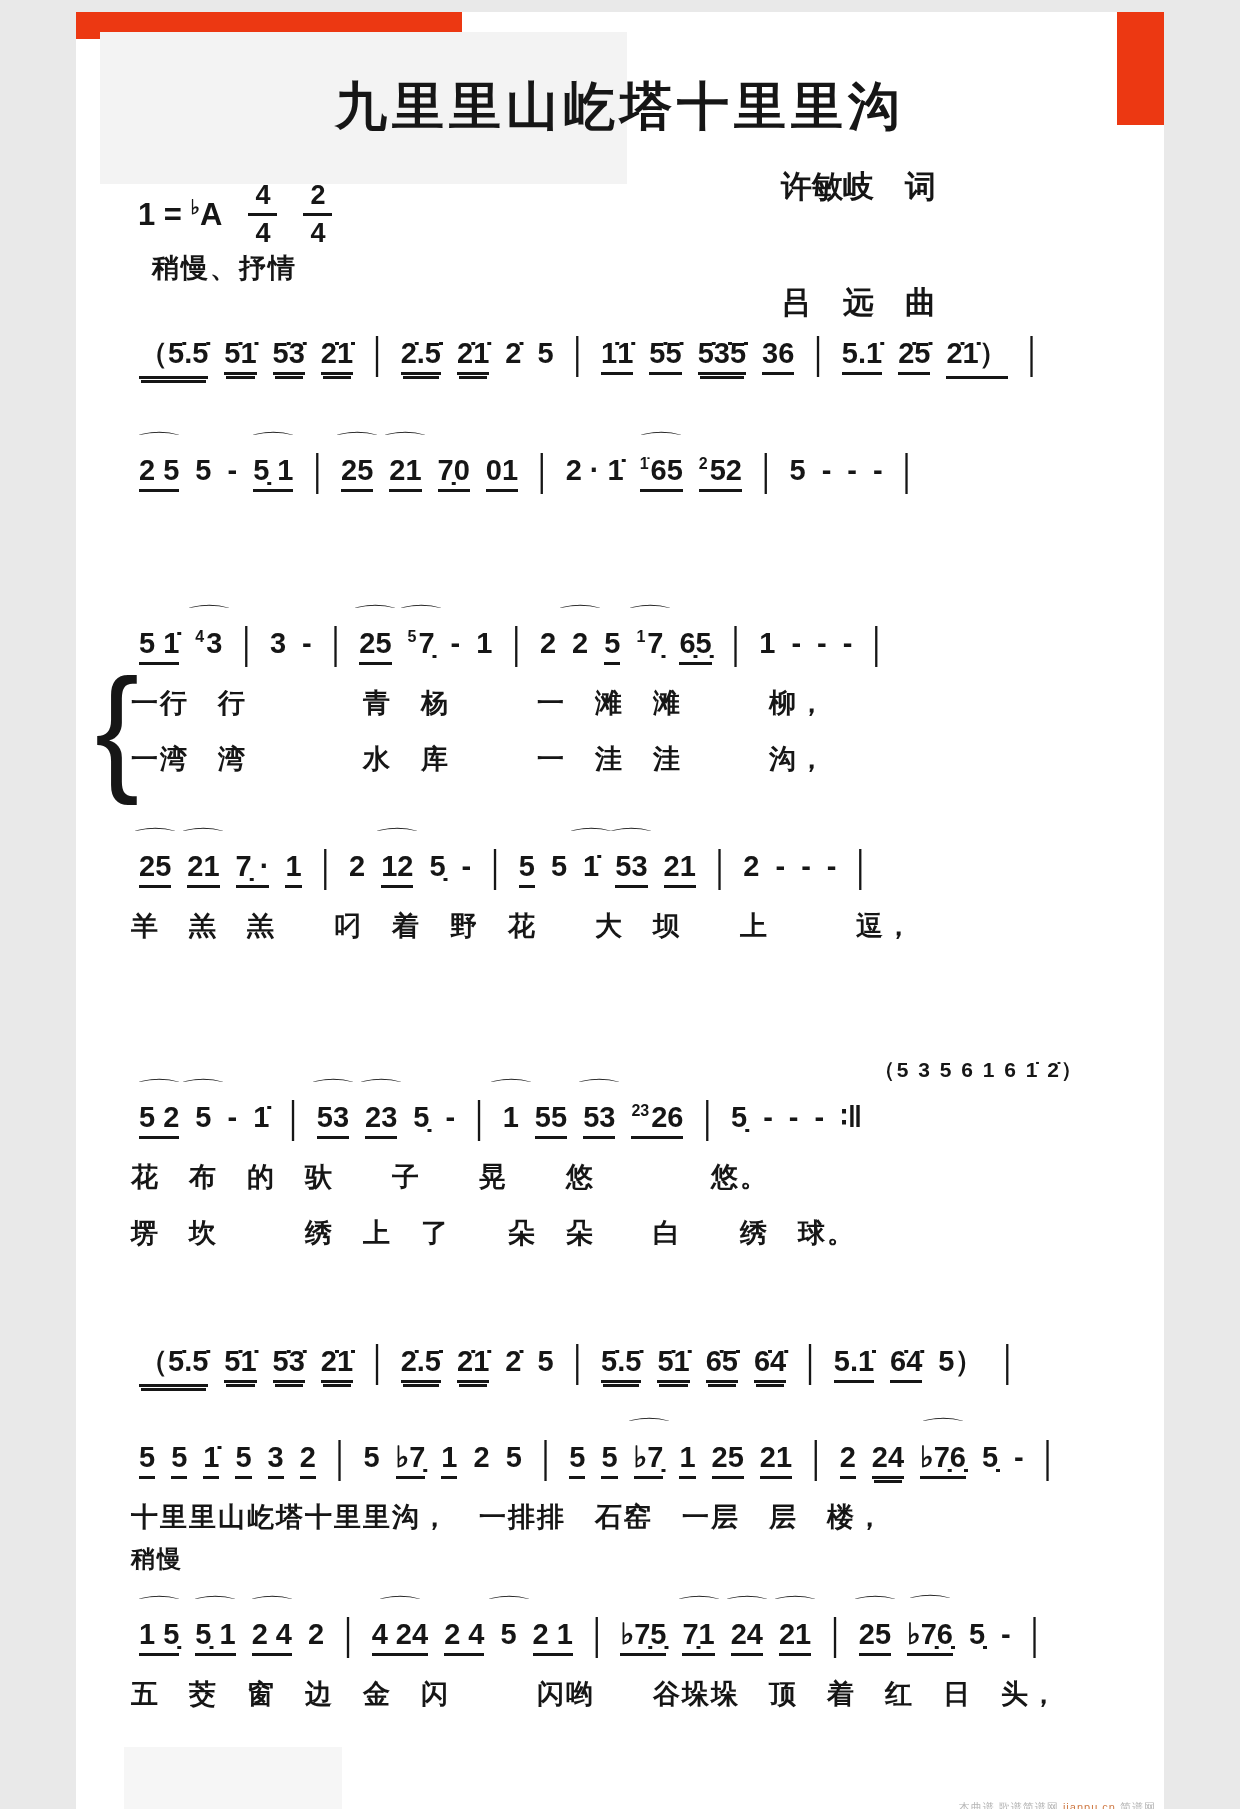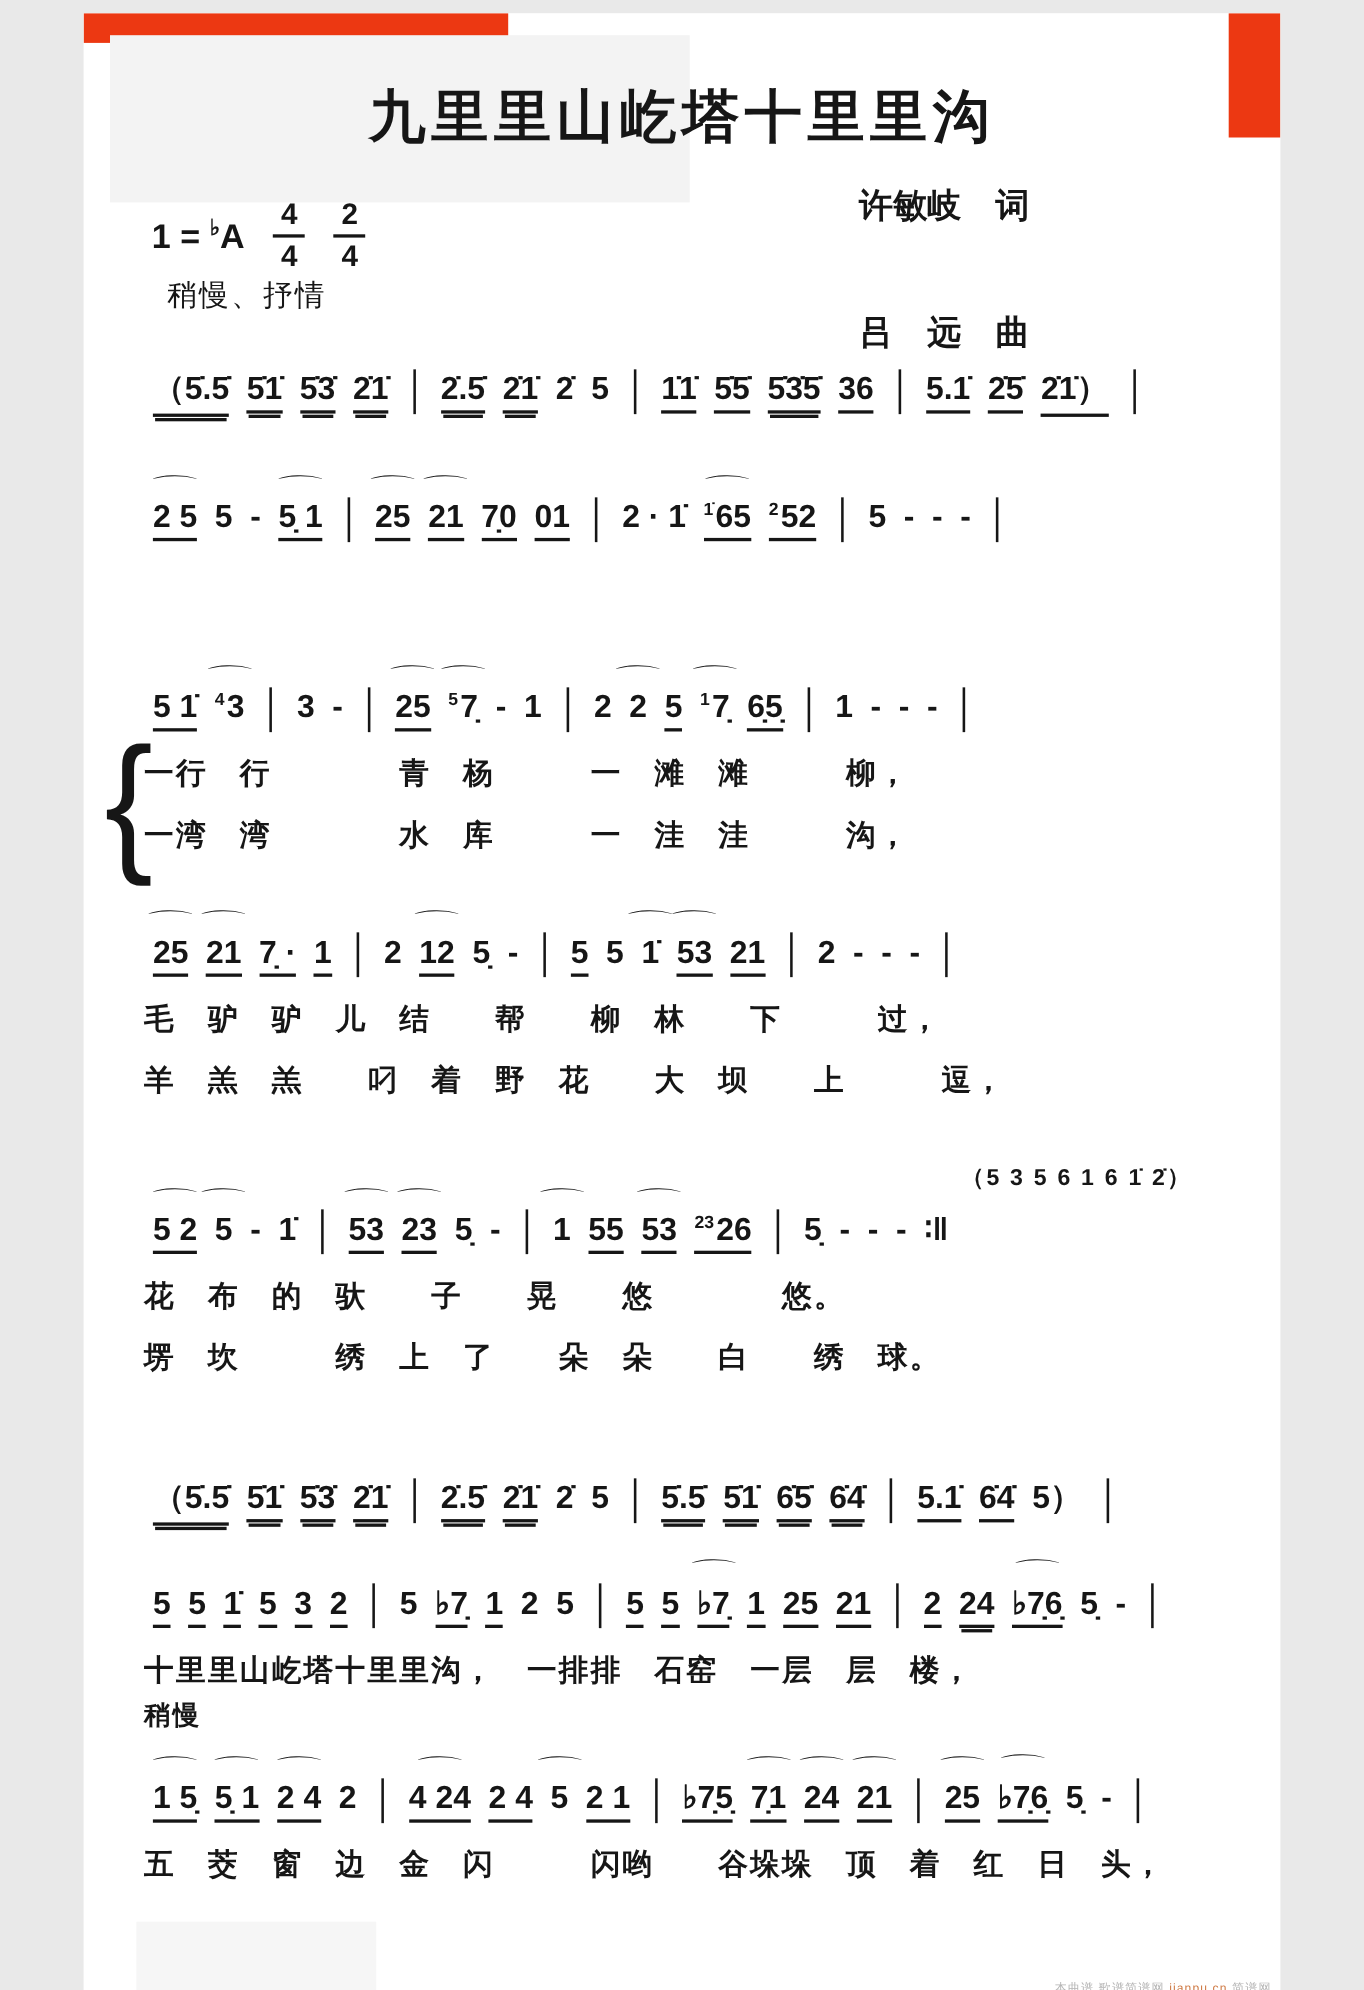--- a/index.html
+++ b/index.html
@@ -13,21 +13,21 @@
          font-size:52px;font-weight:900;letter-spacing:5px;}
   .credits{position:absolute;right:228px;top:146px;font-size:31px;font-weight:700;
            line-height:58px;text-align:left;white-space:pre;}
   .keysig{position:absolute;left:62px;top:170px;display:flex;align-items:center;gap:26px;
           font-size:31px;font-weight:700;justify-content:space-between;}
   .keysig sup{font-size:20px;}
   .frac{display:inline-flex;flex-direction:column;align-items:center;font-size:27px;
         font-weight:700;line-height:1;}
   .frac .num{border-bottom:3px solid #161616;padding:0 7px 4px;}
   .frac .den{padding-top:4px;}
-  .tempo{position:absolute;left:76px;top:238px;font-size:27px;font-weight:400;letter-spacing:2px;}
+  .tempo{position:absolute;left:76px;top:238px;font-size:27px;font-weight:700;letter-spacing:2px;}
   .score{position:absolute;left:0;top:0;width:100%;height:100%;}
   .system{position:absolute;left:55px;right:38px;}
   .mline{padding-top:30px;white-space:nowrap;font-size:29px;font-weight:700;}
   .tok{display:inline-block;position:relative;margin:0 8px;text-align:center;}
   .tok.bar{margin:0 12px;font-weight:400;transform:scaleY(1.5);}
   .u1,.u2{border-bottom:3px solid #161616;padding-bottom:2px;}
   .u2::after{content:"";position:absolute;left:2px;right:2px;bottom:-7px;height:3px;background:#161616;}
   .arc::before{content:"⌒";position:absolute;left:50%;top:-26px;
                transform:translateX(-50%) scaleX(2.4);font-size:20px;font-weight:400;}
   .grace{font-size:16px;vertical-align:super;margin-right:2px;font-weight:700;}
@@ -74,21 +74,20 @@
         <div class="mline"><span class="tok u1 arc">2 5</span><span class="tok">5</span><span class="tok">-</span><span class="tok u1 arc">5̣ 1</span><span class="tok bar">|</span><span class="tok u1 arc">25</span><span class="tok u1 arc">21</span><span class="tok u1">7̣0</span><span class="tok u1">01</span><span class="tok bar">|</span><span class="tok">2 · 1̇</span><span class="tok u1 arc"><span class="grace">1̇</span>65</span><span class="tok u1"><span class="grace">2</span>52</span><span class="tok bar">|</span><span class="tok">5</span><span class="tok">-</span><span class="tok">-</span><span class="tok">-</span><span class="tok bar">|</span></div>
       </div>
       <div class="system" style="top: 585px;">
         <div class="brace">{</div>
         <div class="mline"><span class="tok u1">5 1̇</span><span class="tok arc"><span class="grace">4</span>3</span><span class="tok bar">|</span><span class="tok">3</span><span class="tok">-</span><span class="tok bar">|</span><span class="tok u1 arc">25</span><span class="tok arc"><span class="grace">5</span>7̣</span><span class="tok">-</span><span class="tok">1</span><span class="tok bar">|</span><span class="tok">2</span><span class="tok arc">2</span><span class="tok u1">5</span><span class="tok arc"><span class="grace">1</span>7̣</span><span class="tok u1">6̣5̣</span><span class="tok bar">|</span><span class="tok">1</span><span class="tok">-</span><span class="tok">-</span><span class="tok">-</span><span class="tok bar">|</span></div>
         <div class="lyr">一行　行　　　　青　杨　　　一　滩　滩　　　柳，</div>
         <div class="lyr">一湾　湾　　　　水　库　　　一　洼　洼　　　沟，</div>
       </div>
       <div class="system" style="top: 808px;">
         <div class="mline"><span class="tok u1 arc">25</span><span class="tok u1 arc">21</span><span class="tok u1">7̣ ·</span><span class="tok u1">1</span><span class="tok bar">|</span><span class="tok">2</span><span class="tok u1 arc">12</span><span class="tok">5̣</span><span class="tok">-</span><span class="tok bar">|</span><span class="tok u1">5</span><span class="tok">5</span><span class="tok arc">1̇</span><span class="tok u1 arc">53</span><span class="tok u1">21</span><span class="tok bar">|</span><span class="tok">2</span><span class="tok">-</span><span class="tok">-</span><span class="tok">-</span><span class="tok bar">|</span></div>
-        <div class="lyr">毛　驴　驴　儿　结　　帮　　柳　林　　下　　　过，</div>
         <div class="lyr">羊　羔　羔　　叼　着　野　花　　大　坝　　上　　　逗，</div>
       </div>
       <div class="system" style="top: 1058px;">
         <div class="annot">（5 3 5 6 1 6 1̇ 2̇）</div>
         <div class="mline"><span class="tok u1 arc">5 2</span><span class="tok arc">5</span><span class="tok">-</span><span class="tok">1̇</span><span class="tok bar">|</span><span class="tok u1 arc">53</span><span class="tok u1 arc">23</span><span class="tok">5̣</span><span class="tok">-</span><span class="tok bar">|</span><span class="tok arc">1</span><span class="tok u1">55</span><span class="tok u1 arc">53</span><span class="tok u1"><span class="grace">23</span>26</span><span class="tok bar">|</span><span class="tok">5̣</span><span class="tok">-</span><span class="tok">-</span><span class="tok">-</span><span class="tok">∶‖</span></div>
         <div class="lyr">花　布　的　驮　　子　　晃　　悠　　　　悠。</div>
         <div class="lyr">塄　坎　　　绣　上　了　　朵　朵　　白　　绣　球。</div>
       </div>
       <div class="system" style="top: 1300px;">
         <div class="mline"><span class="tok u2">（5̇.5̇</span><span class="tok u2">5̇1̇</span><span class="tok u2">5̇3̇</span><span class="tok u2">2̇1̇</span><span class="tok bar">|</span><span class="tok u2">2̇.5̇</span><span class="tok u2">2̇1̇</span><span class="tok">2̇</span><span class="tok">5</span><span class="tok bar">|</span><span class="tok u2">5̇.5̇</span><span class="tok u2">5̇1̇</span><span class="tok u2">6̇5̇</span><span class="tok u2">6̇4̇</span><span class="tok bar">|</span><span class="tok u1">5.1̇</span><span class="tok u1">6̇4̇</span><span class="tok">5）</span><span class="tok bar">|</span></div>

